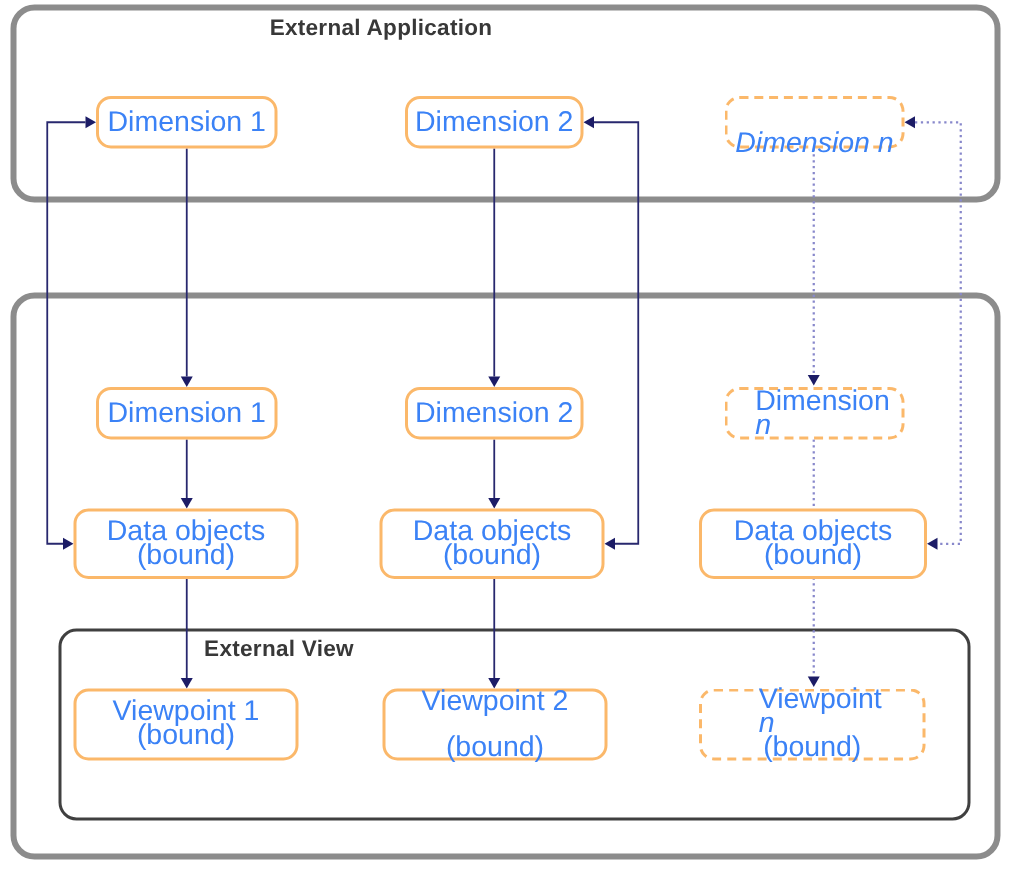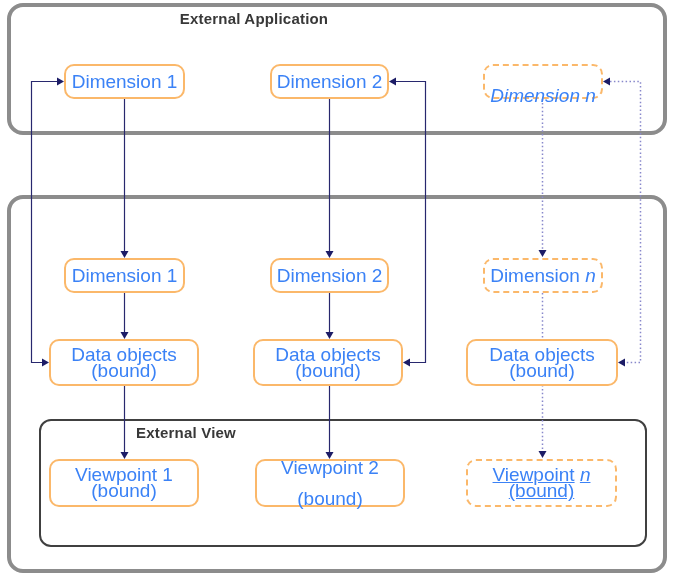--- a/index.html
+++ b/index.html
@@ -17,35 +17,35 @@
   .node{
     position:absolute;box-sizing:border-box;background:#ffffff;
     border:2px solid #FBB86A;border-radius:10px;
     display:flex;flex-direction:column;align-items:center;justify-content:center;
     color:#3b82f6;font-size:19px;line-height:16px;text-align:center;z-index:3;
   }
   .node.dashed{border-style:dashed;}
   .italic{font-style:italic;margin-top:28px;}
   .suffix{font-style:italic;margin-left:0.28em;}
   .nline{display:block;}
-  .nline-row{display:flex;flex-direction:row;align-items:baseline;}
+  .nline-row{display:flex;flex-direction:column;align-items:baseline;}
   #wires{position:absolute;left:0;top:0;z-index:2;pointer-events:none;}
   
   .ext-dim1{left:64px;top:64px;width:121px;height:35px;}
   .ext-dim2{left:270px;top:64px;width:119px;height:35px;}
   .ext-dimn{left:483px;top:64px;width:120px;height:35px;}
   .reg-dim1{left:64px;top:258px;width:121px;height:35px;}
   .reg-dim2{left:270px;top:258px;width:119px;height:35px;}
   .reg-dimn{left:483px;top:258px;width:120px;height:35px;}
   .do1{left:49px;top:339px;width:150px;height:47px;}
   .do2{left:253px;top:339px;width:150px;height:47px;}
   .don{left:466px;top:339px;width:152px;height:47px;}
   .vp1{left:49px;top:459px;width:150px;height:48px;}
   .vp2{left:255px;top:459px;width:150px;height:48px;gap:15px;}
-  .vpn{left:466px;top:459px;width:151px;height:48px;text-decoration:underline;}
+  .vpn{left:466px;top:459px;width:151px;height:48px;}
 </style>
 </head>
 <body>
 
 <div id="canvas">
 
   <div class="container outer" style="left:7px;top:3px;width:660px;height:132px;"></div>
   <div class="title" style="left:254px;top:10px;">External Application</div>
 
   <div class="container outer" style="left:7px;top:195px;width:660px;height:378px;"></div>

